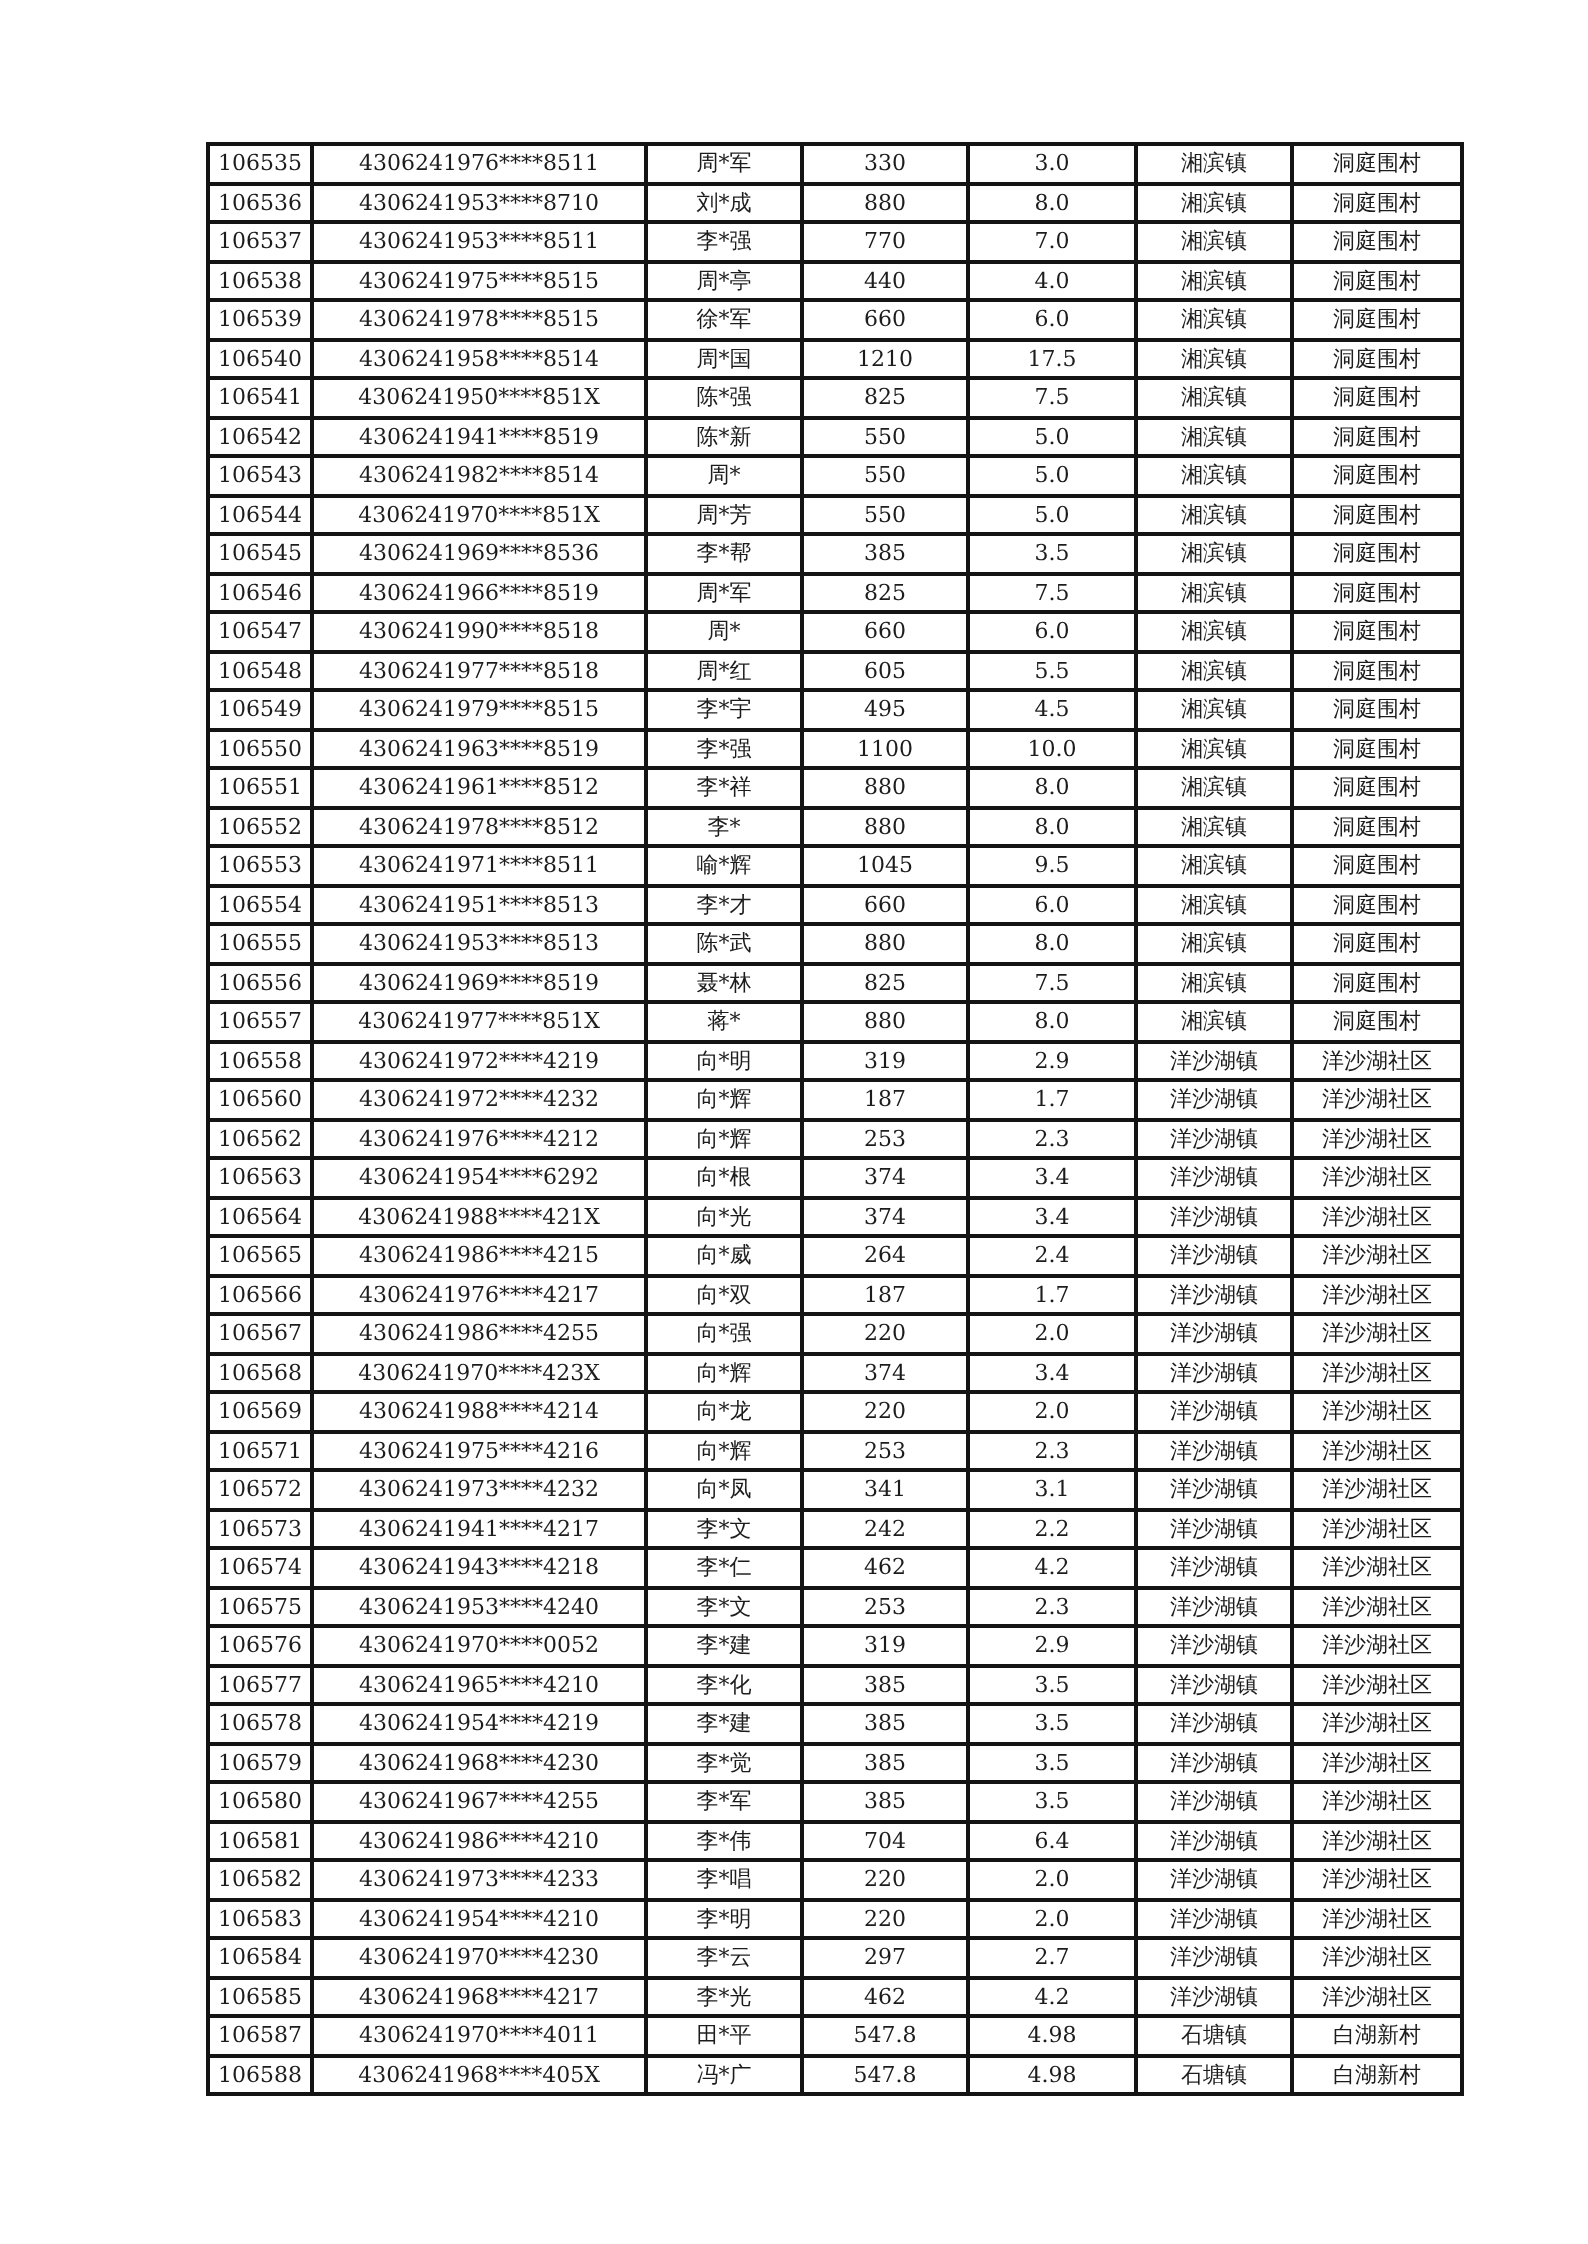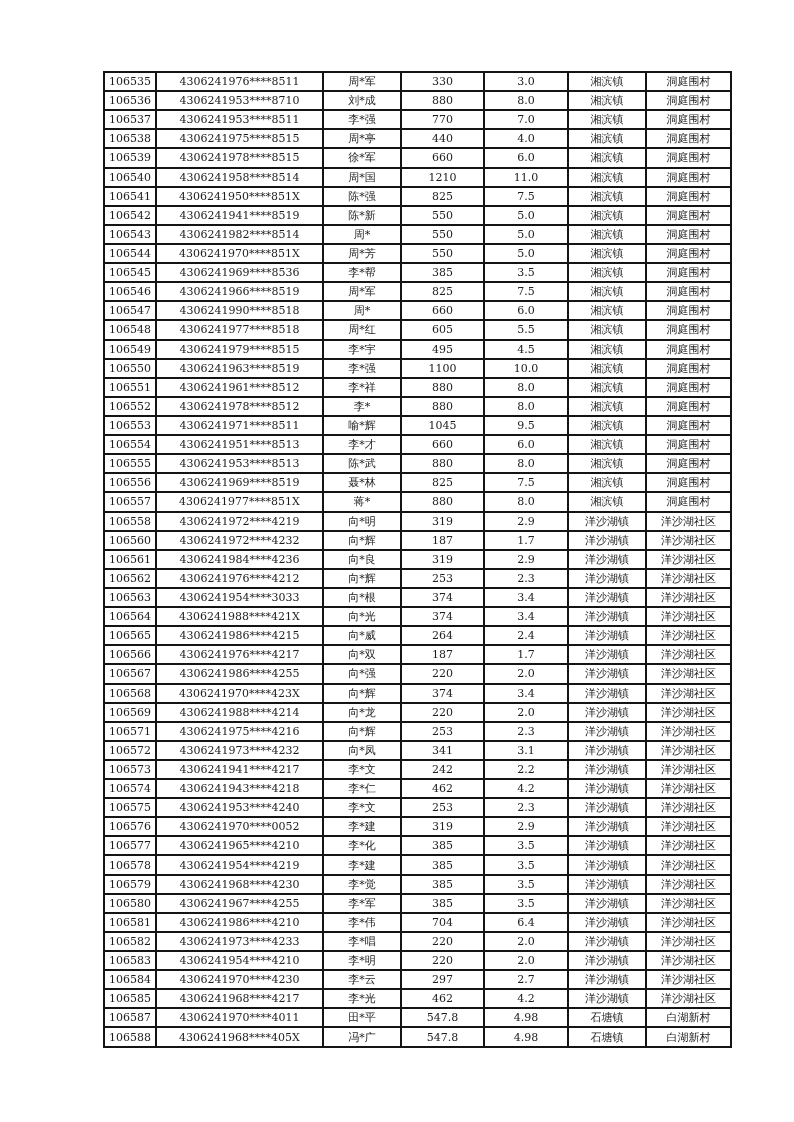--- a/index.html
+++ b/index.html
@@ -108,21 +108,21 @@
           <td>660</td>
           <td>6.0</td>
           <td>湘滨镇</td>
           <td>洞庭围村</td>
         </tr>
         <tr>
           <td>106540</td>
           <td>4306241958****8514</td>
           <td>周*国</td>
           <td>1210</td>
-          <td>11.0</td>
+          <td>17.5</td>
           <td>湘滨镇</td>
           <td>洞庭围村</td>
         </tr>
         <tr>
           <td>106541</td>
           <td>4306241950****851X</td>
           <td>陈*强</td>
           <td>825</td>
           <td>7.5</td>
           <td>湘滨镇</td>
@@ -284,40 +284,31 @@
         <tr>
           <td>106560</td>
           <td>4306241972****4232</td>
           <td>向*辉</td>
           <td>187</td>
           <td>1.7</td>
           <td>洋沙湖镇</td>
           <td>洋沙湖社区</td>
         </tr>
         <tr>
-          <td>106561</td>
-          <td>4306241984****4236</td>
-          <td>向*良</td>
-          <td>319</td>
-          <td>2.9</td>
-          <td>洋沙湖镇</td>
-          <td>洋沙湖社区</td>
-        </tr>
-        <tr>
           <td>106562</td>
           <td>4306241976****4212</td>
           <td>向*辉</td>
           <td>253</td>
           <td>2.3</td>
           <td>洋沙湖镇</td>
           <td>洋沙湖社区</td>
         </tr>
         <tr>
           <td>106563</td>
-          <td>4306241954****3033</td>
+          <td>4306241954****6292</td>
           <td>向*根</td>
           <td>374</td>
           <td>3.4</td>
           <td>洋沙湖镇</td>
           <td>洋沙湖社区</td>
         </tr>
         <tr>
           <td>106564</td>
           <td>4306241988****421X</td>
           <td>向*光</td>

